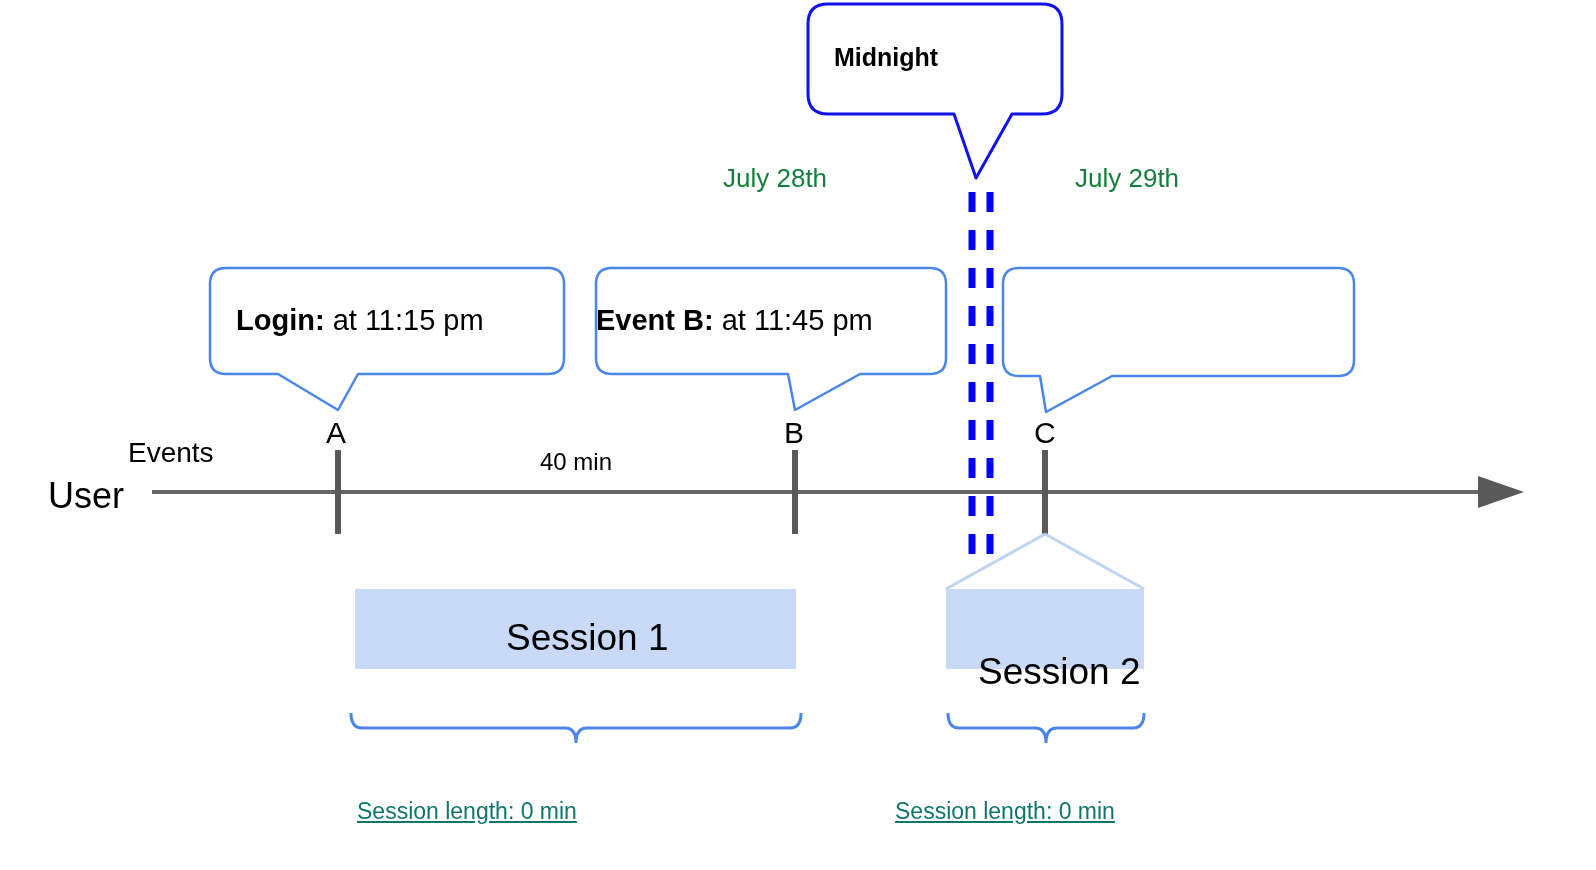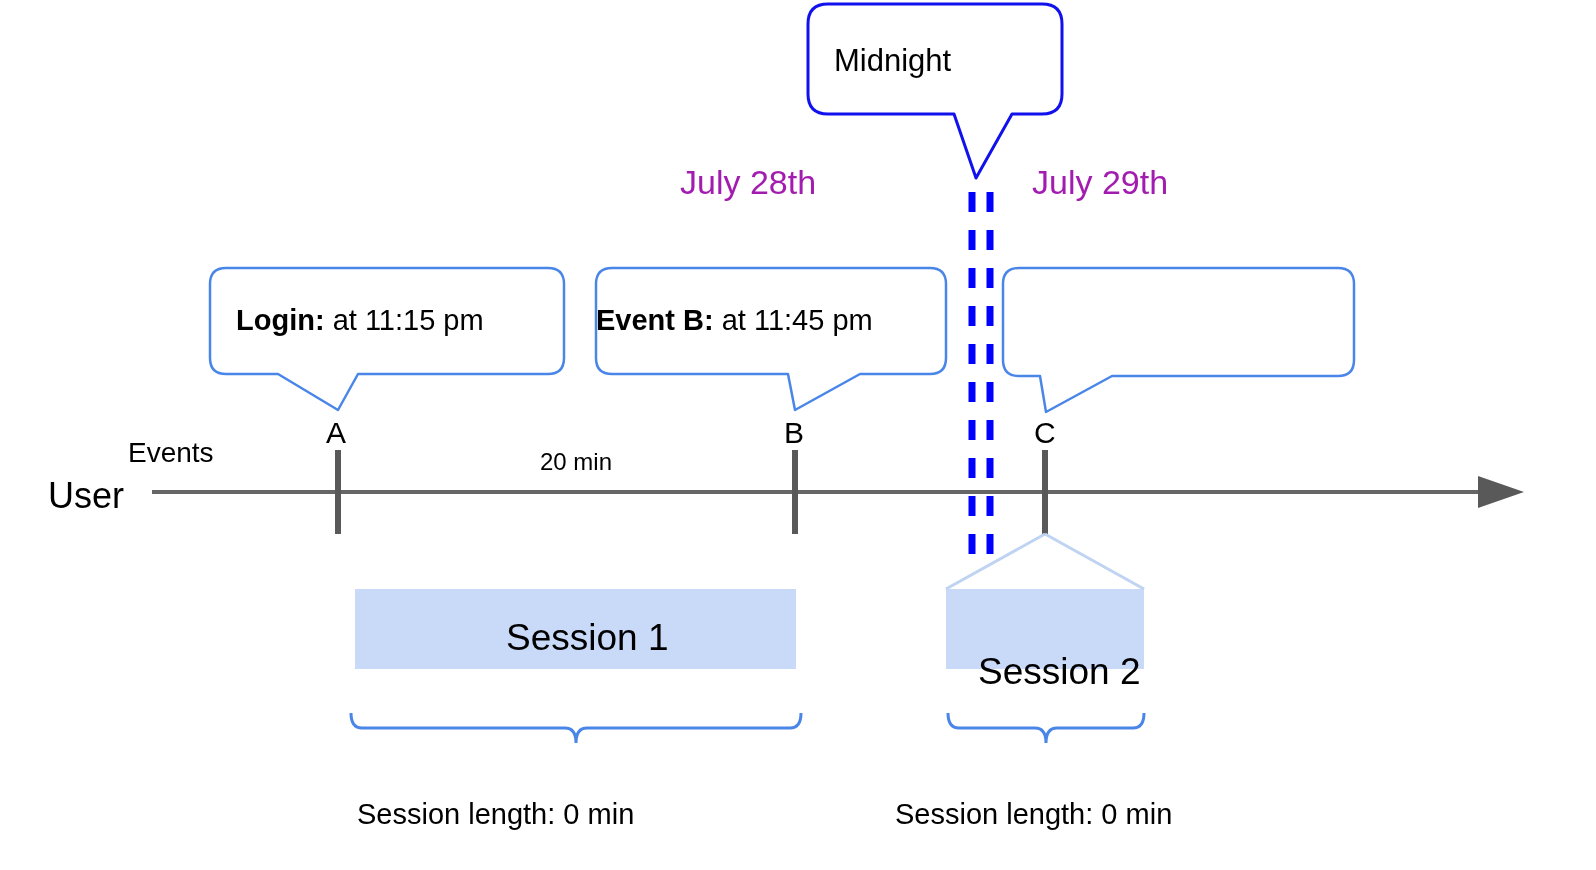--- a/index.html
+++ b/index.html
@@ -27,30 +27,31 @@
     position: absolute;
     white-space: nowrap;
     color: #000000;
     font-size: 29px;
     line-height: 1;
   }
   .callout-text b { font-weight: bold; }
 
   .midnight-text {
     position: absolute;
-    font-size: 31px;
-    font-weight: normal;
+    font-size: 25px;
+    font-weight: bold;
     color: #000000;
     white-space: nowrap;
   }
   .date-text {
     position: absolute;
-    font-size: 34px;
-    color: #a21caf;
-    white-space: nowrap;
+    font-size: 26px;
+    color: #15803d;
+    white-space: nowrap;
+    margin-left: 43px;
   }
   .axis-name {
     position: absolute;
     font-size: 36px;
     color: #000000;
     white-space: nowrap;
   }
   .events-name {
     position: absolute;
     font-size: 28px;
@@ -71,23 +72,24 @@
     white-space: nowrap;
   }
   .session-text {
     position: absolute;
     font-size: 37px;
     color: #000000;
     white-space: nowrap;
   }
   .sesslen-text {
     position: absolute;
-    font-size: 29px;
-    color: #000000;
-    white-space: nowrap;
+    font-size: 23px;
+    color: #0f766e;
+    white-space: nowrap;
+    text-decoration: underline;
   }
 </style>
 </head>
 <body>
 
 <div id="stage">
 
   <svg id="vec" viewBox="0 0 1596 870">
 
     <g>
@@ -213,21 +215,21 @@
 
 
   <div class="events-name" style="left:128px; top:417px;">Events</div>
 
   <div class="event-letter" style="left:326px; top:416px;">A</div>
   <div class="event-letter" style="left:784px; top:416px;">B</div>
   <div class="event-letter" style="left:1034px; top:416px;">C</div>
 
   <div class="axis-name" style="left:48px; top:475px;">User</div>
 
-  <div class="duration-text" style="left:540px; top:448px;">20 min</div>
+  <div class="duration-text" style="left:540px; top:448px;">40 min</div>
 
   <div class="session-text" style="left:506px; top:617px;">Session 1</div>
   <div class="session-text" style="left:978px; top:651px;">Session 2</div>
 
   <div class="sesslen-text" style="left:357px; top:798px;">Session length: 0 min</div>
   <div class="sesslen-text" style="left:895px; top:798px;">Session length: 0 min</div>
 
 </div>
 
 </body></html>

